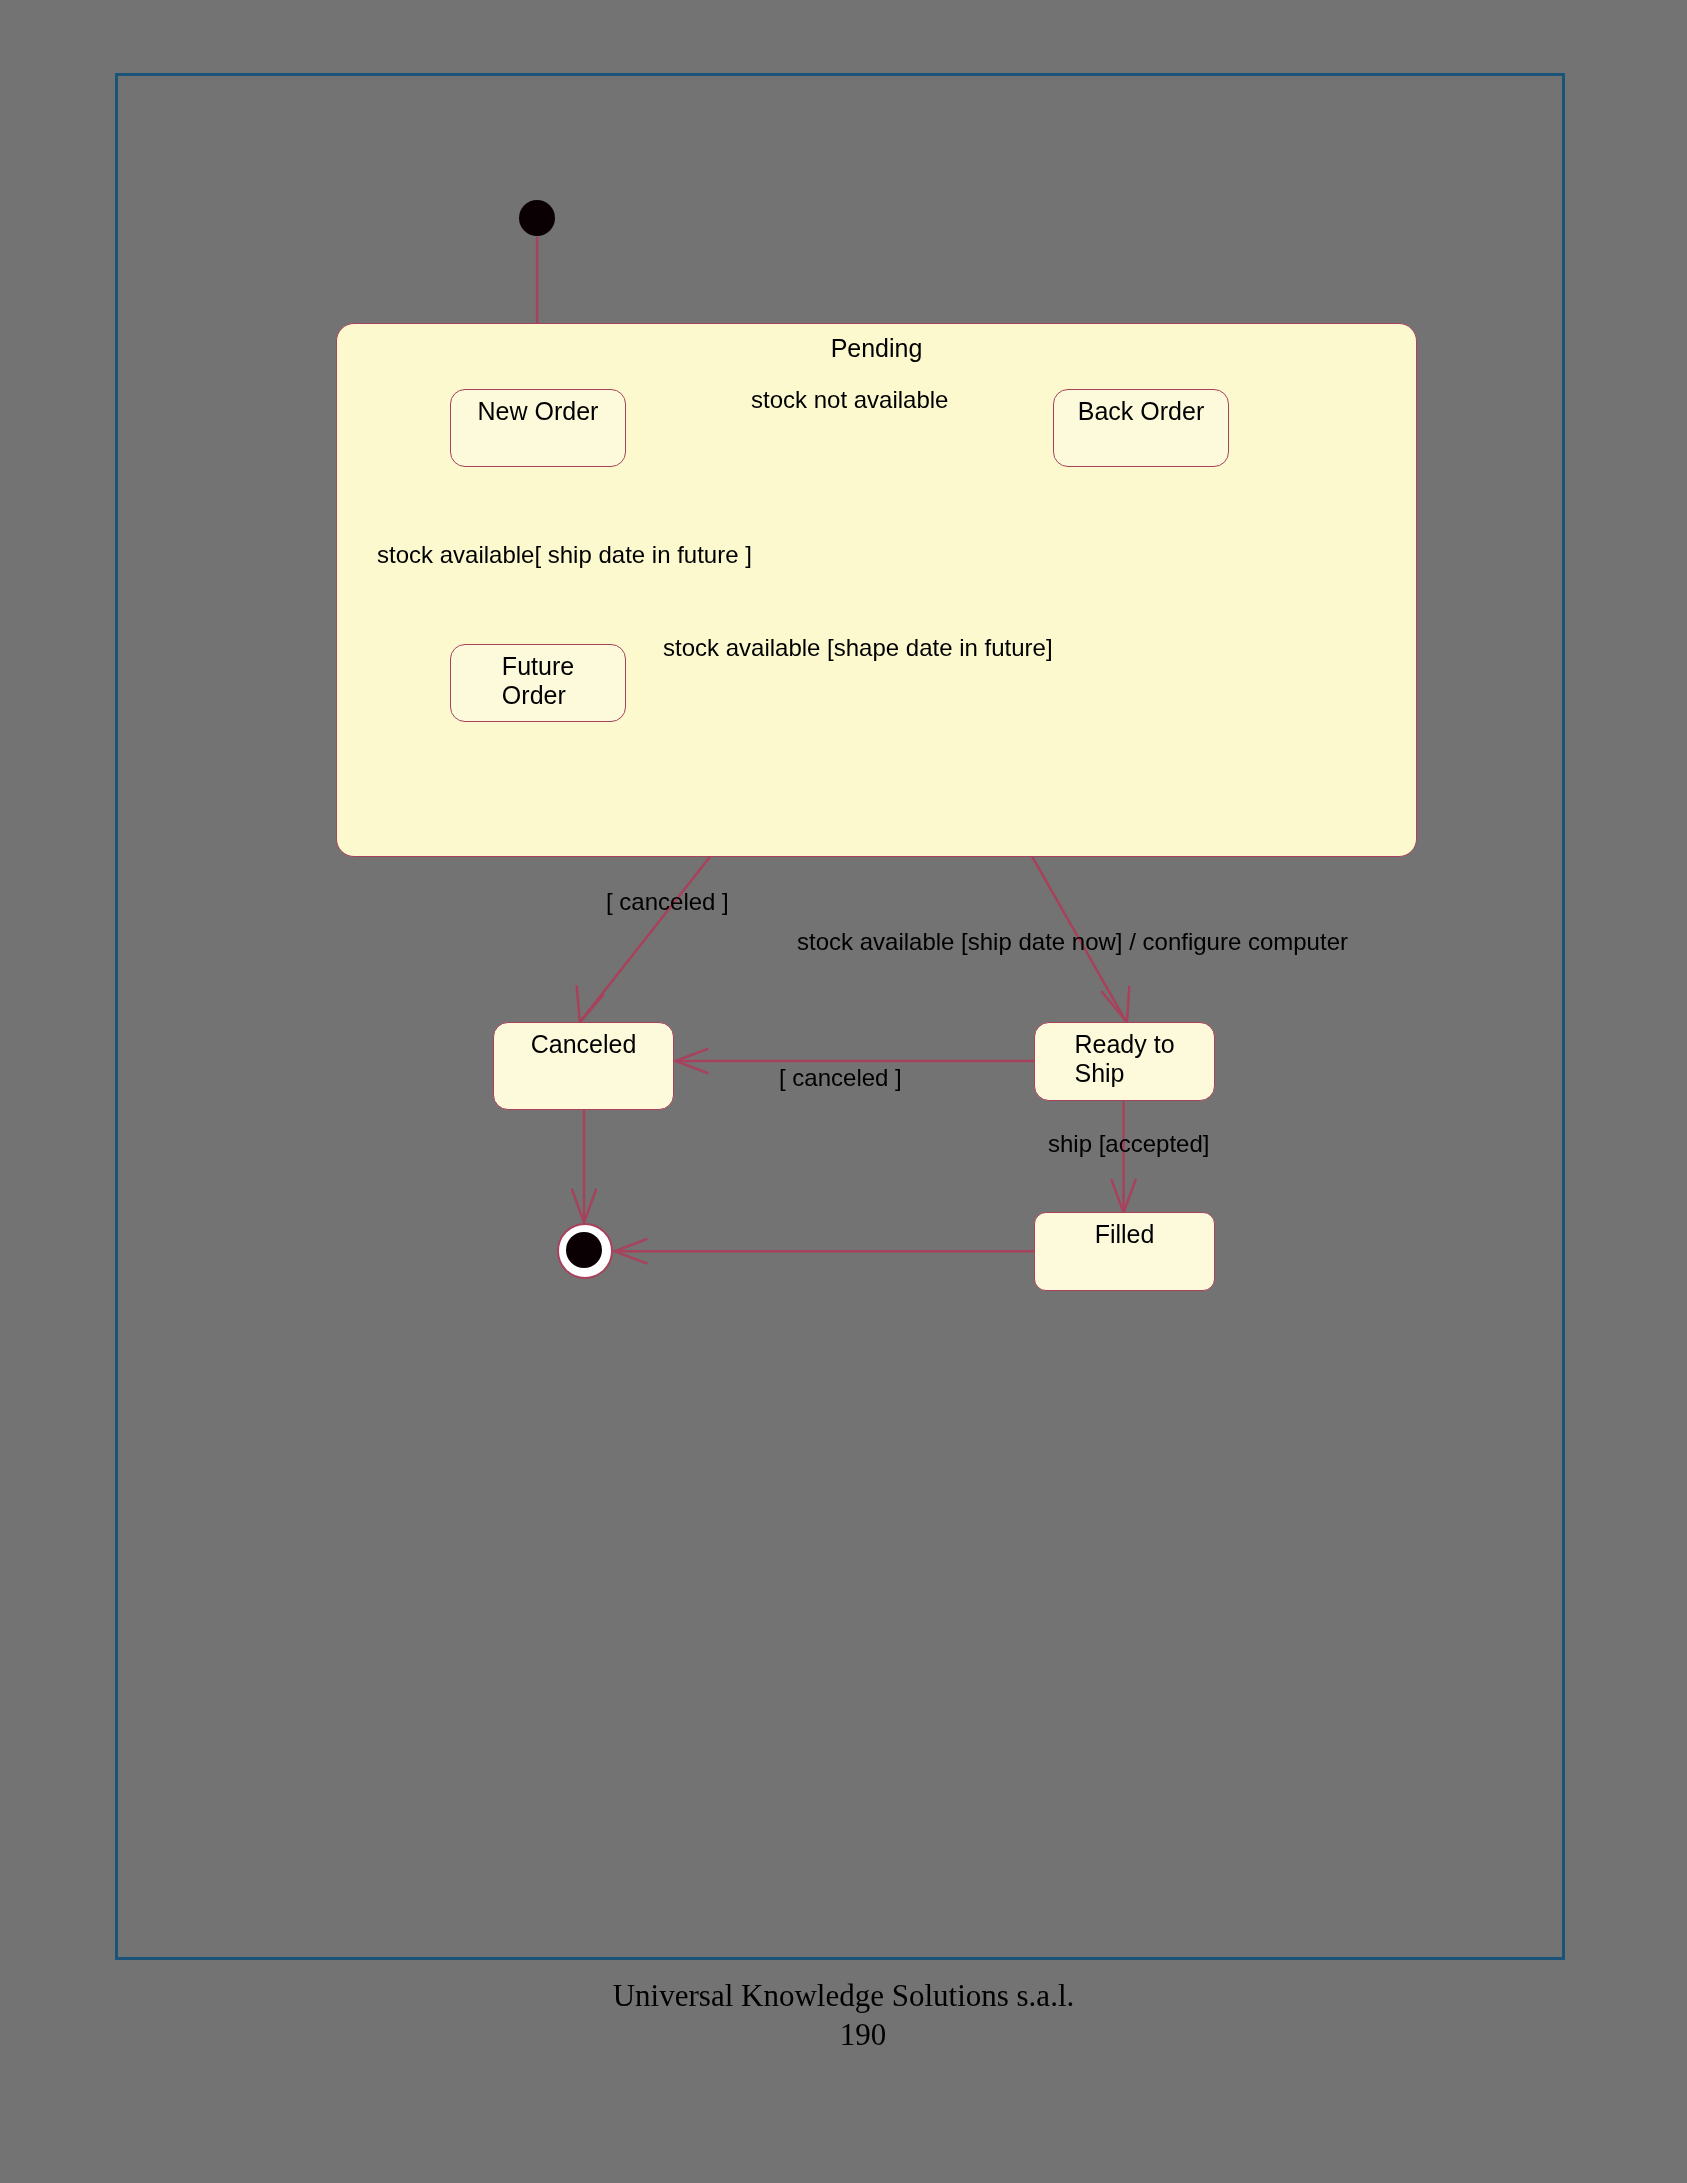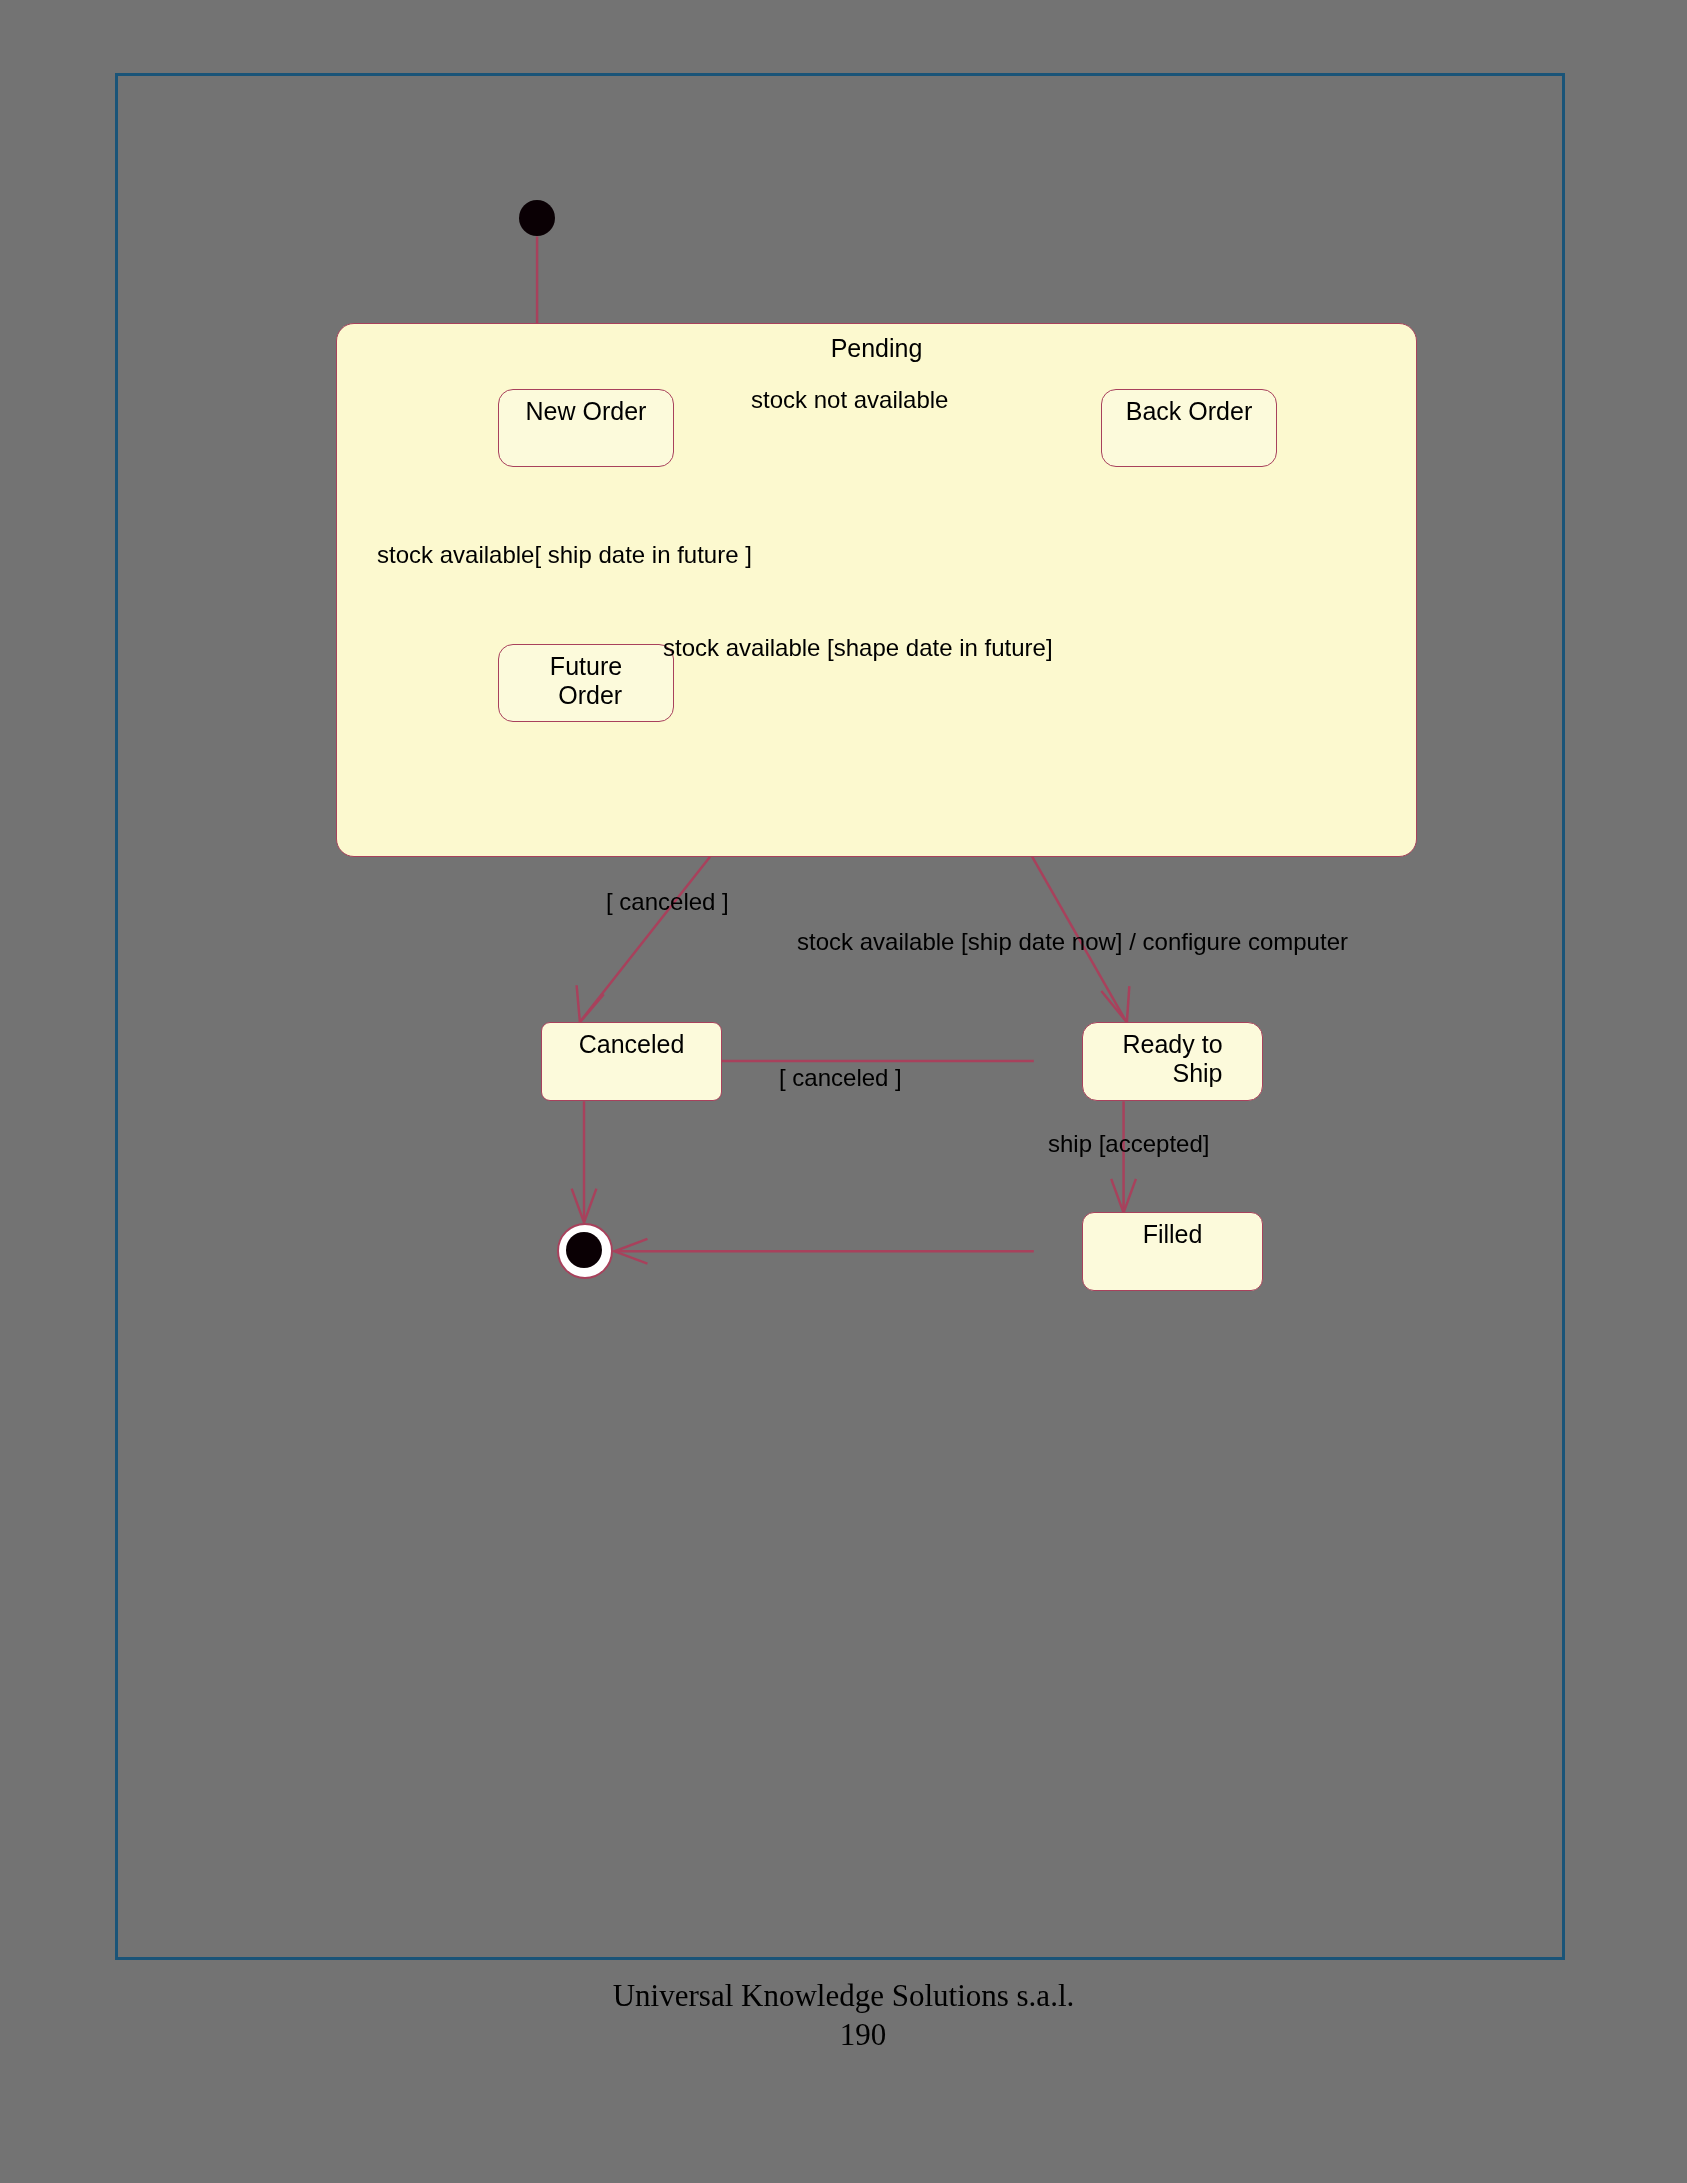--- a/index.html
+++ b/index.html
@@ -40,28 +40,27 @@
   
   .state-box {
     position: absolute;
     box-sizing: border-box;
     background: #fcfadb;
     border: 1.6px solid #a8415c;
     border-radius: 15px;
     display: flex;
     justify-content: center;
     align-items: flex-start;
-    text-align: right;
+    text-align: left;
     color: #000000;
     font-size: 25px;
     line-height: 1.18;
     padding-top: 6.6px;
     white-space: pre-line;
     font-family: "Liberation Sans", sans-serif;
-    margin-left: 48px;
   }
   #composite-pending {
     position: absolute;
     left: 336px;
     top: 323px;
     width: 1081px;
     height: 534px;
     box-sizing: border-box;
     background: #fcf9cf;
     border: 1.6px solid #a8415c;
@@ -184,21 +183,21 @@
     <div id="composite-pending-label">Pending</div>
   </div>
 
   <div class="state-box" style="left:450px; top:389px; width:176px; height:78px;">New Order</div>
 
   <div class="state-box" style="left:1053px; top:389px; width:176px; height:78px;">Back Order</div>
 
   <div class="state-box" style="left:450px; top:644px; width:176px; height:78px;">Future
 Order</div>
 
-  <div class="state-box" style="left:493px; top:1022px; width:181px; height:79px;border-radius:9px;">Canceled</div>
+  <div class="state-box" style="left:493px; top:1022px; width:181px; height:88px;">Canceled</div>
 
   <div class="state-box" style="left:1034px; top:1022px; width:181px; height:79px;">Ready to
 Ship</div>
 
   <div class="state-box" style="left:1034px; top:1212px; width:181px; height:79px;border-radius:12px;">Filled</div>
 
   <div id="final-state">
     <div id="final-state-inner"></div>
   </div>
 

